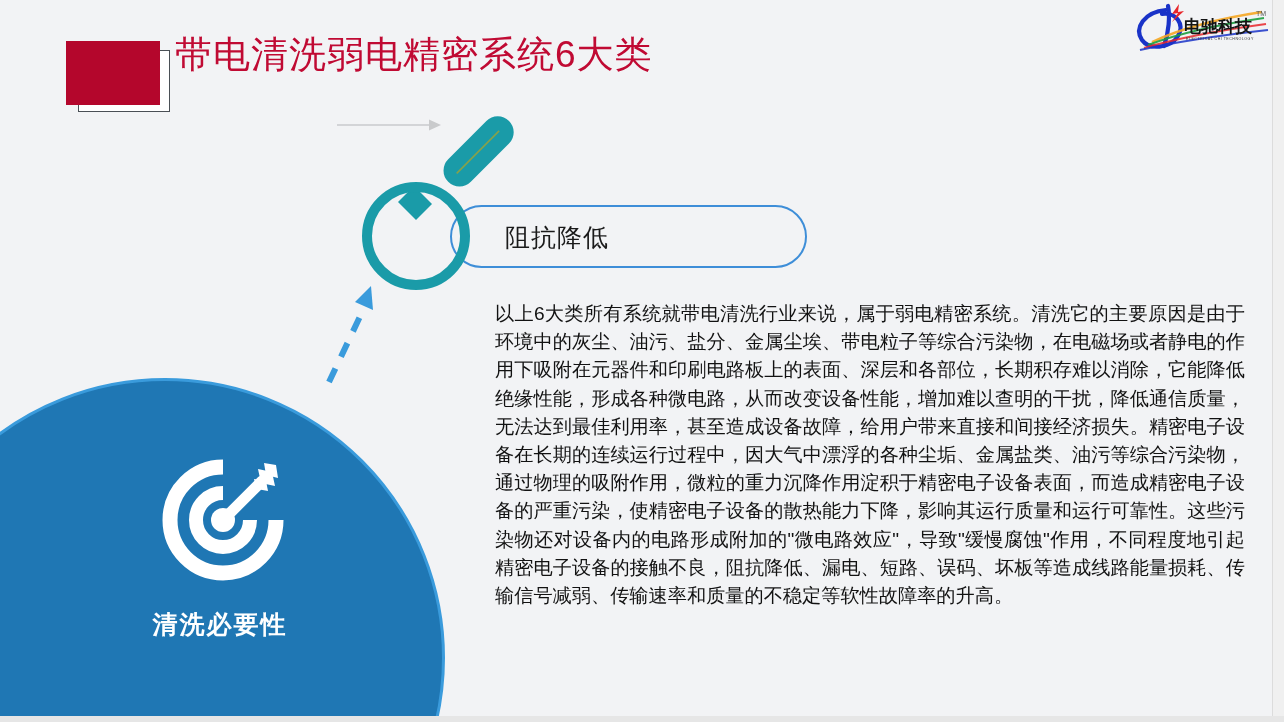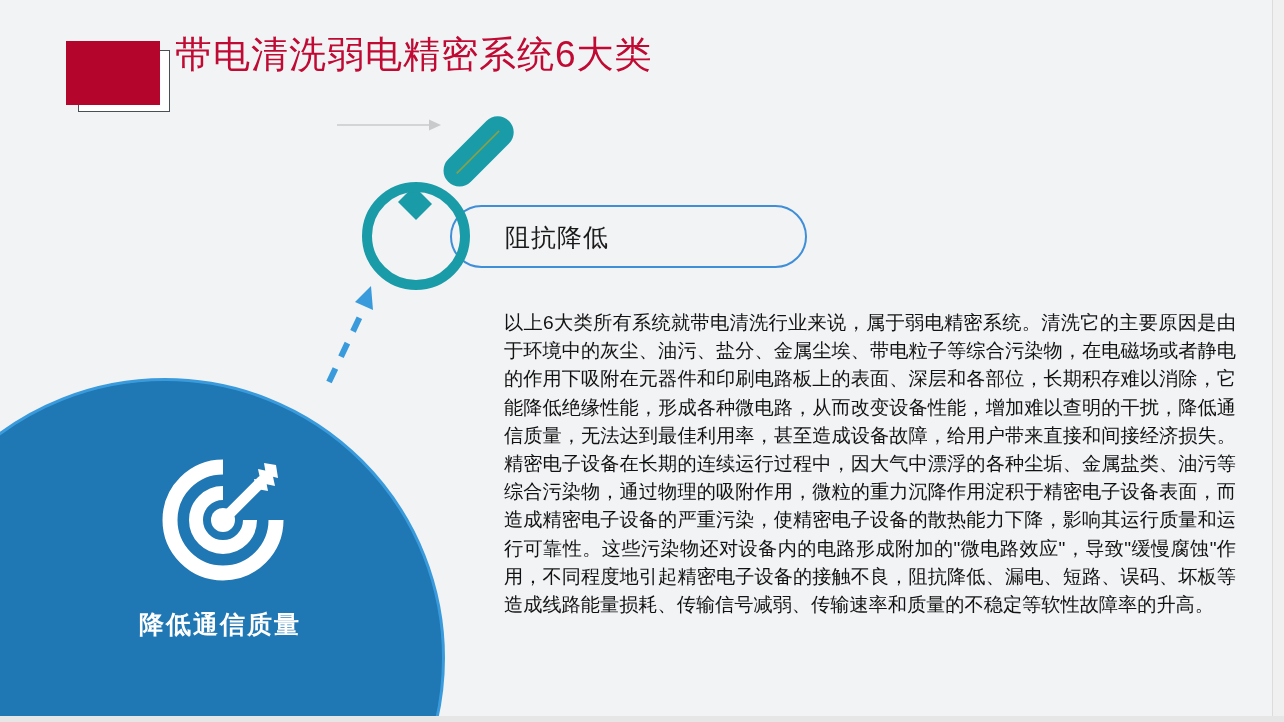--- a/index.html
+++ b/index.html
@@ -176,29 +176,49 @@
     left: 492px;
     top: 297px;
     width: 756px;
     font-size: 19.2px;
     line-height: 28.2px;
     color: #121212;
     text-align: justify;
     text-justify: inter-ideograph;
   }
   #body-copy p {
-    margin: 12px;
+    margin: 3px;
     text-indent: 0;
   }
 </style>
 </head>
 <body>
 
 <div id="slide">
 
+  <div id="logo">
+    <svg width="150" height="50" viewBox="0 0 150 50">
+
+      <path d="M44 8 C22 10, 12 26, 20 38 C27 48, 48 47, 56 34 C63 22, 54 10, 40 12" fill="none" stroke="#1a33c8" stroke-width="4.2" stroke-linecap="round"></path>
+      <path d="M46 4 C48 14, 47 30, 42 44" fill="none" stroke="#1a33c8" stroke-width="4.2" stroke-linecap="round"></path>
+
+      <path d="M57 2 L50 12 L56 11 L50 20 L62 9 L56 10 Z" fill="#e8262a"></path>
+
+      <path d="M30 40 C60 26, 100 16, 140 10" fill="none" stroke="#f5a623" stroke-width="2.4" opacity="0.9"></path>
+      <path d="M26 43 C58 31, 100 22, 142 16" fill="none" stroke="#1b9e3e" stroke-width="2.2" opacity="0.9"></path>
+      <path d="M22 46 C56 36, 100 28, 144 22" fill="none" stroke="#e8262a" stroke-width="2.0" opacity="0.85"></path>
+      <path d="M18 48 C54 40, 100 33, 146 28" fill="none" stroke="#1a33c8" stroke-width="2.0" opacity="0.85"></path>
+
+      <g fill="#141414">
+        <text x="62" y="30" font-family="'DejaVu Sans','Liberation Sans',sans-serif" font-size="17" font-weight="bold">电驰科技</text>
+      </g>
+      <text x="64" y="38" font-family="'Liberation Sans',sans-serif" font-size="3.6" fill="#333" letter-spacing="0.5">ELECTRICAL CHI TECHNOLOGY</text>
+    </svg>
+    <span class="tm">TM</span>
+  </div>
 
   <div id="title-row">
     <div id="square-outline"></div>
     <div id="square-red"></div>
     <div id="page-title">带电清洗弱电精密系统6大类</div>
   </div>
 
   <div id="gray-arrow">
     <svg width="106" height="14" viewBox="0 0 106 14">
       <line x1="0" y1="7" x2="92" y2="7" stroke="#c9cacc" stroke-width="1.6"></line>
@@ -242,21 +262,21 @@
       <circle cx="65" cy="65" r="12" fill="#ffffff"></circle>
 
       <line x1="63" y1="67" x2="104" y2="26" stroke="#ffffff" stroke-width="11" stroke-linecap="round"></line>
 
       <path d="M100 14 L103 28 L117 31 L114 17 Z" fill="#ffffff"></path>
       <path d="M106 8 L108 20 L120 23 L118 10 Z" fill="#ffffff"></path>
       <path d="M96 24 L99 34 L110 36 L108 26 Z" fill="#ffffff"></path>
     </svg>
   </div>
 
-  <div id="blue-label">降低通信质量</div>
+  <div id="blue-label">清洗必要性</div>
 
   <div id="body-copy">
     <p>以上6大类所有系统就带电清洗行业来说，属于弱电精密系统。清洗它的主要原因是由于环境中的灰尘、油污、盐分、金属尘埃、带电粒子等综合污染物，在电磁场或者静电的作用下吸附在元器件和印刷电路板上的表面、深层和各部位，长期积存难以消除，它能降低绝缘性能，形成各种微电路，从而改变设备性能，增加难以查明的干扰，降低通信质量，无法达到最佳利用率，甚至造成设备故障，给用户带来直接和间接经济损失。精密电子设备在长期的连续运行过程中，因大气中漂浮的各种尘垢、金属盐类、油污等综合污染物，通过物理的吸附作用，微粒的重力沉降作用淀积于精密电子设备表面，而造成精密电子设备的严重污染，使精密电子设备的散热能力下降，影响其运行质量和运行可靠性。这些污染物还对设备内的电路形成附加的"微电路效应"，导致"缓慢腐蚀"作用，不同程度地引起精密电子设备的接触不良，阻抗降低、漏电、短路、误码、坏板等造成线路能量损耗、传输信号减弱、传输速率和质量的不稳定等软性故障率的升高。</p>
   </div>
 
   <div id="right-margin"></div>
   <div id="bottom-margin"></div>
 </div>
 
 </body></html>

